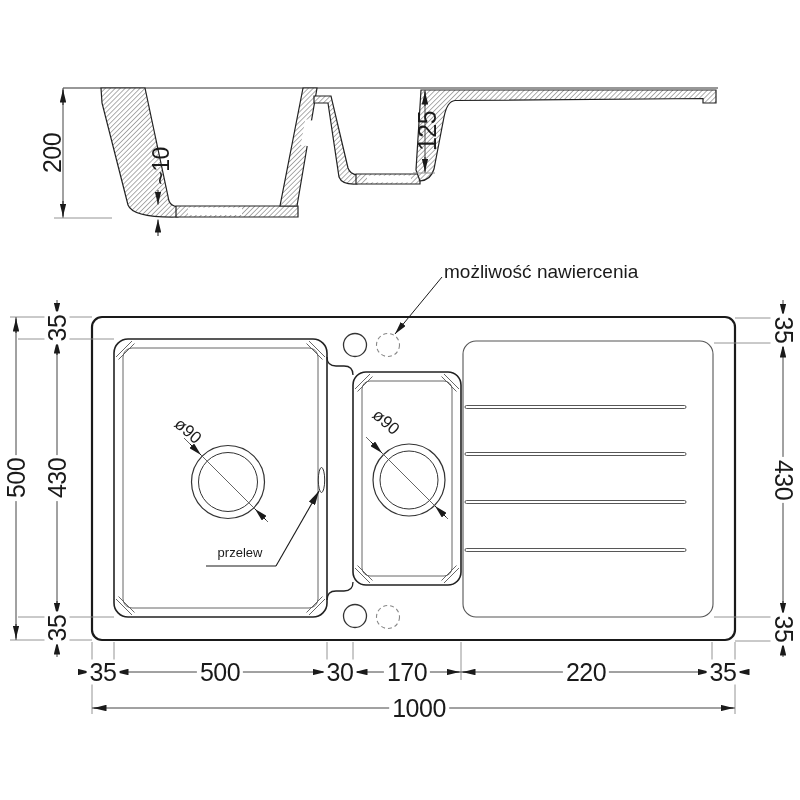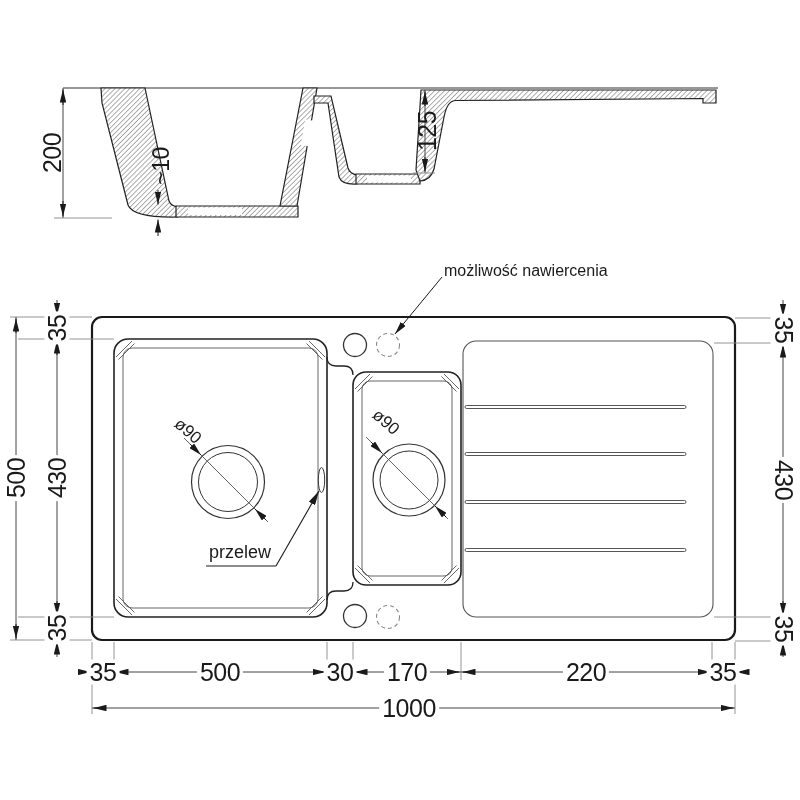--- a/index.html
+++ b/index.html
@@ -4,22 +4,22 @@
 <style>
   html,body{margin:0;padding:0;background:#fff;}
   #stage{position:relative;width:800px;height:800px;background:#fff;overflow:hidden;
          font-family:"Liberation Sans",sans-serif;color:#1a1a1a;}
   #drawing{position:absolute;left:0;top:0;}
   .lbl{position:absolute;white-space:nowrap;font-size:25px;letter-spacing:-0.5px;
        transform:translate(-50%,-50%);line-height:1;}
   .onln{background:#fff;padding:0 3px;}
   .rotccw{transform:translate(-50%,-50%) rotate(-90deg);}
   .rotcw{transform:translate(-50%,-50%) rotate(90deg);}
-  .note{font-size:16px;transform:translate(0,-50%);letter-spacing:0;}
-  .small{font-size:18px;letter-spacing:0;}
+  .note{font-size:19px;transform:translate(0,-50%);letter-spacing:0;}
+  .small{font-size:13px;letter-spacing:0;}
   .drain{font-size:17px;transform:translate(-50%,-50%) rotate(41deg);letter-spacing:0;}
 </style>
 </head>
 <body>
 
 <div id="stage">
 
 <svg id="drawing" width="800" height="800" viewBox="0 0 800 800">
   <defs>
     <pattern id="hatch" patternUnits="userSpaceOnUse" width="3.5" height="3.5" patternTransform="rotate(45)">
@@ -211,15 +211,15 @@
 <div class="lbl rotcw onln" style="left:783px;top:330px;">35</div>
 <div class="lbl rotcw onln" style="left:783px;top:480px;">430</div>
 <div class="lbl rotcw onln" style="left:783px;top:629px;">35</div>
 
 <div class="lbl onln" style="left:103px;top:672px;">35</div>
 <div class="lbl onln" style="left:220px;top:672px;">500</div>
 <div class="lbl onln" style="left:340px;top:672px;">30</div>
 <div class="lbl onln" style="left:407px;top:672px;text-align:right;">170</div>
 <div class="lbl onln" style="left:586px;top:672px;">220</div>
 <div class="lbl onln" style="left:723px;top:672px;">35</div>
-<div class="lbl onln" style="left:409px;top:708px;">1000</div>
+<div class="lbl onln" style="left:419px;top:708px;">1000</div>
 
 </div>
 
 </body></html>

